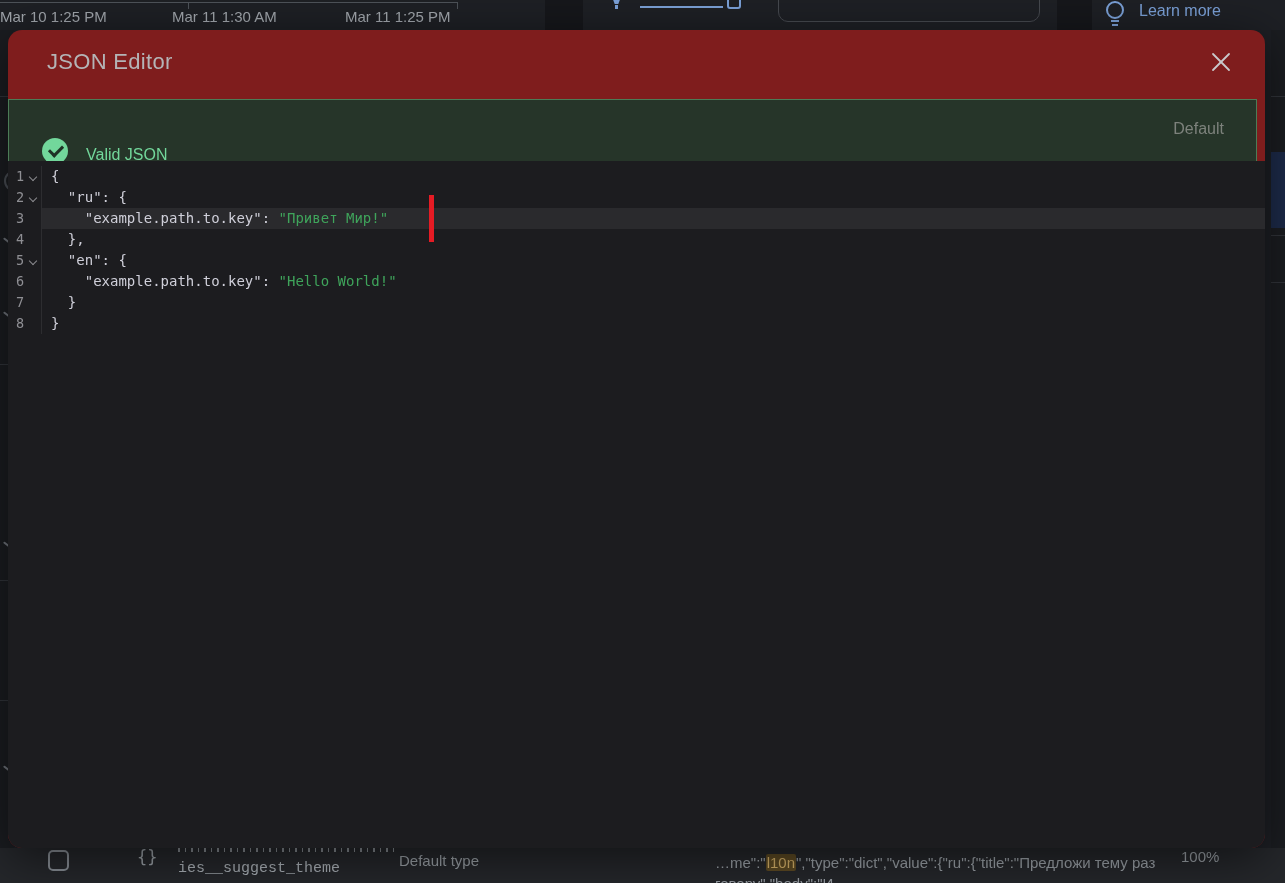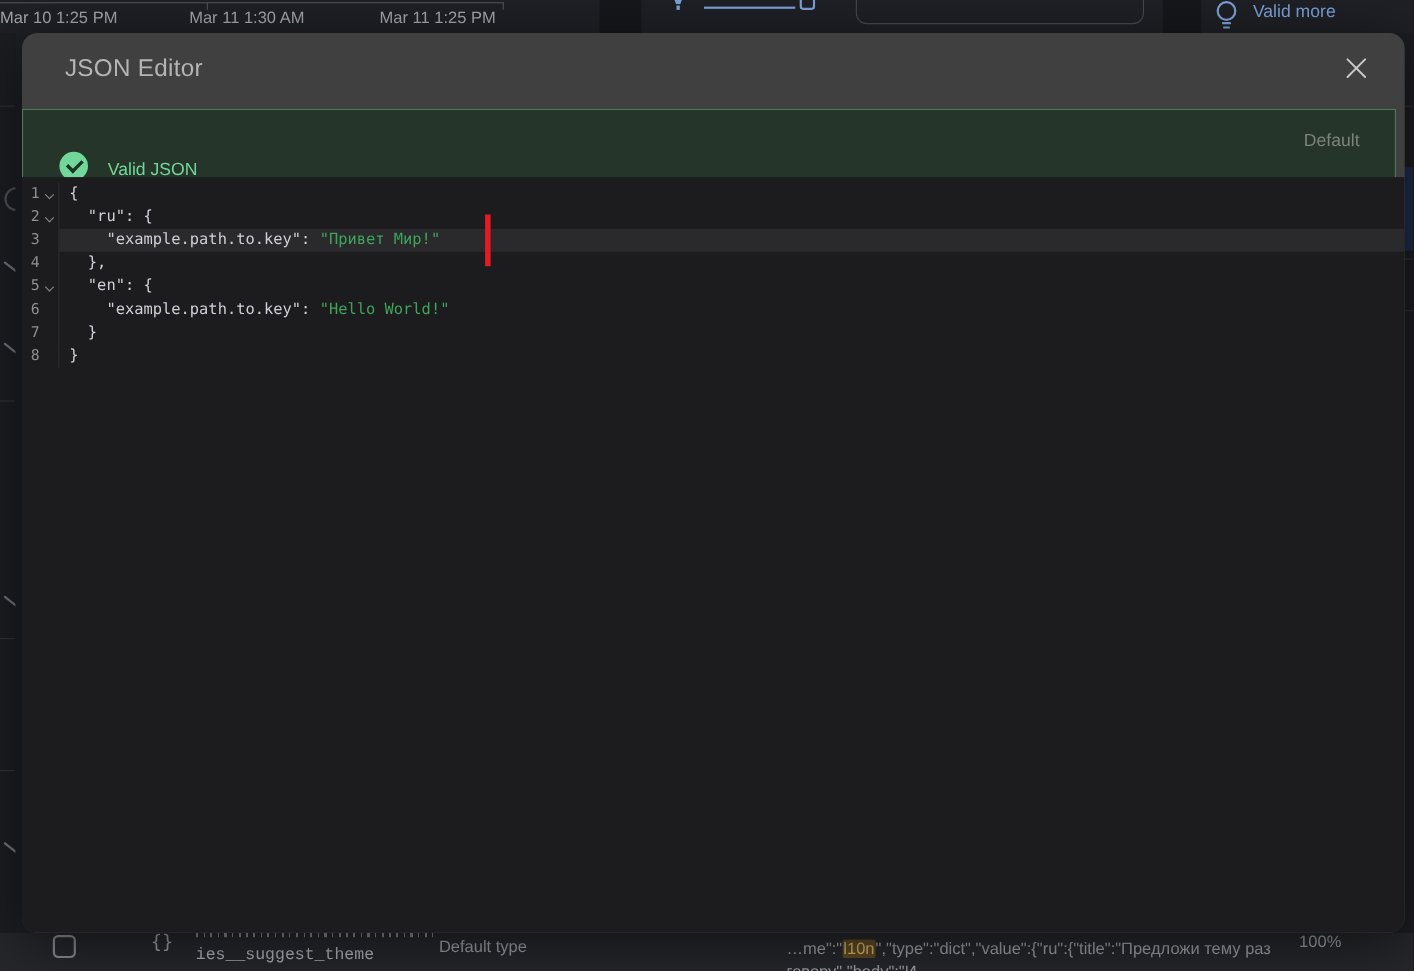--- a/index.html
+++ b/index.html
@@ -37,21 +37,21 @@
   .braces-glyph { position:absolute; left:137px; top:-1px; font-family:"DejaVu Sans Mono", monospace; font-size:17px; color:#9aa0a6; }
   .clipped-glyphs { position:absolute; left:178px; top:0; width:218px; height:4px; opacity:.8;
       background:repeating-linear-gradient(90deg,#9aa0a6 0 2px,transparent 2px 7px,#9aa0a6 7px 8px,transparent 8px 13px); }
   .key-name { position:absolute; left:178px; top:12px; font-family:Liberation Mono, monospace; font-size:15px; color:#a9afb5; white-space:nowrap; }
   .default-value { position:absolute; left:399px; top:4px; font-size:15px; color:#9aa0a6; }
   .preview-text { position:absolute; left:715px; top:4px; width:445px; font-size:15px; line-height:21px; color:#9aa0a6; word-break:break-all; }
   .preview-text mark { background:var(--match-bg); color:var(--match-text); border-radius:2px; padding:0 1px; }
   .percent { position:absolute; left:1181px; top:0; font-size:15px; color:#9aa0a6; }
 
   
-  .modal { position:absolute; left:20px; top:30px; width:1257px; height:818px; background:#404040; border-radius:14px; box-shadow:0 10px 50px rgba(0,0,0,.55); overflow:hidden; }
+  .modal { position:absolute; left:8px; top:30px; width:1257px; height:818px; background:#7f1d1d; border-radius:14px; box-shadow:0 10px 50px rgba(0,0,0,.55); overflow:hidden; }
   .modal-header { position:relative; height:69px; }
   .modal-title { position:absolute; left:39px; top:19px; font-size:22px; color:#b4b4b6; letter-spacing:.3px; }
   .close-btn { position:absolute; left:1199px; top:18px; width:28px; height:28px; cursor:pointer; }
   .close-btn svg { width:100%; height:100%; }
 
   .status-banner { position:absolute; left:0; top:69px; width:1249px; height:66px; background:var(--banner-bg); border:1px solid var(--banner-border); display:flex; align-items:flex-end; }
   .check-circle { width:26px; height:26px; border-radius:50%; background:var(--accent); margin-left:33px; position:relative; flex:0 0 auto; }
   .check-circle:after { content:""; position:absolute; left:7px; top:7px; width:11px; height:6px; border-left:3px solid #1e3326; border-bottom:3px solid #1e3326; transform:rotate(-45deg); }
   .status-label { margin-left:18px; font-size:16px; color:var(--accent); }
   .format-btn { position:absolute; right:32px; top:20px; font-size:16px; color:#7d827c; cursor:pointer; background:none; border:none; font-family:inherit; }
@@ -84,21 +84,21 @@
   <div class="dark-block" style="left:1057px;width:35px"></div>
   <div class="bulb-icon">
     <svg viewBox="0 0 26 28">
         <g fill="none" stroke="#7ba1d8" stroke-width="2">
       <circle cx="13" cy="10" r="8"></circle>
           <line x1="9" y1="21" x2="17" y2="21"></line>
           <line x1="10" y1="25" x2="16" y2="25"></line>
     </g>
       </svg>
   </div>
-  <span class="learn-more">Valid more</span>
+  <span class="learn-more">Learn more</span>
 </div>
 
 <div class="side-strip left-strip">
   <span class="frag-text" style="left:0;top:80px">nf</span>
   <div class="strip-divider" style="top:66px"></div>
   <div class="ring-frag" style="top:140px"></div>
   <div class="spark" style="top:212px"></div>
   <div class="spark" style="top:286px"></div>
   <div class="strip-divider" style="top:334px"></div>
   <div class="spark" style="top:516px"></div>

